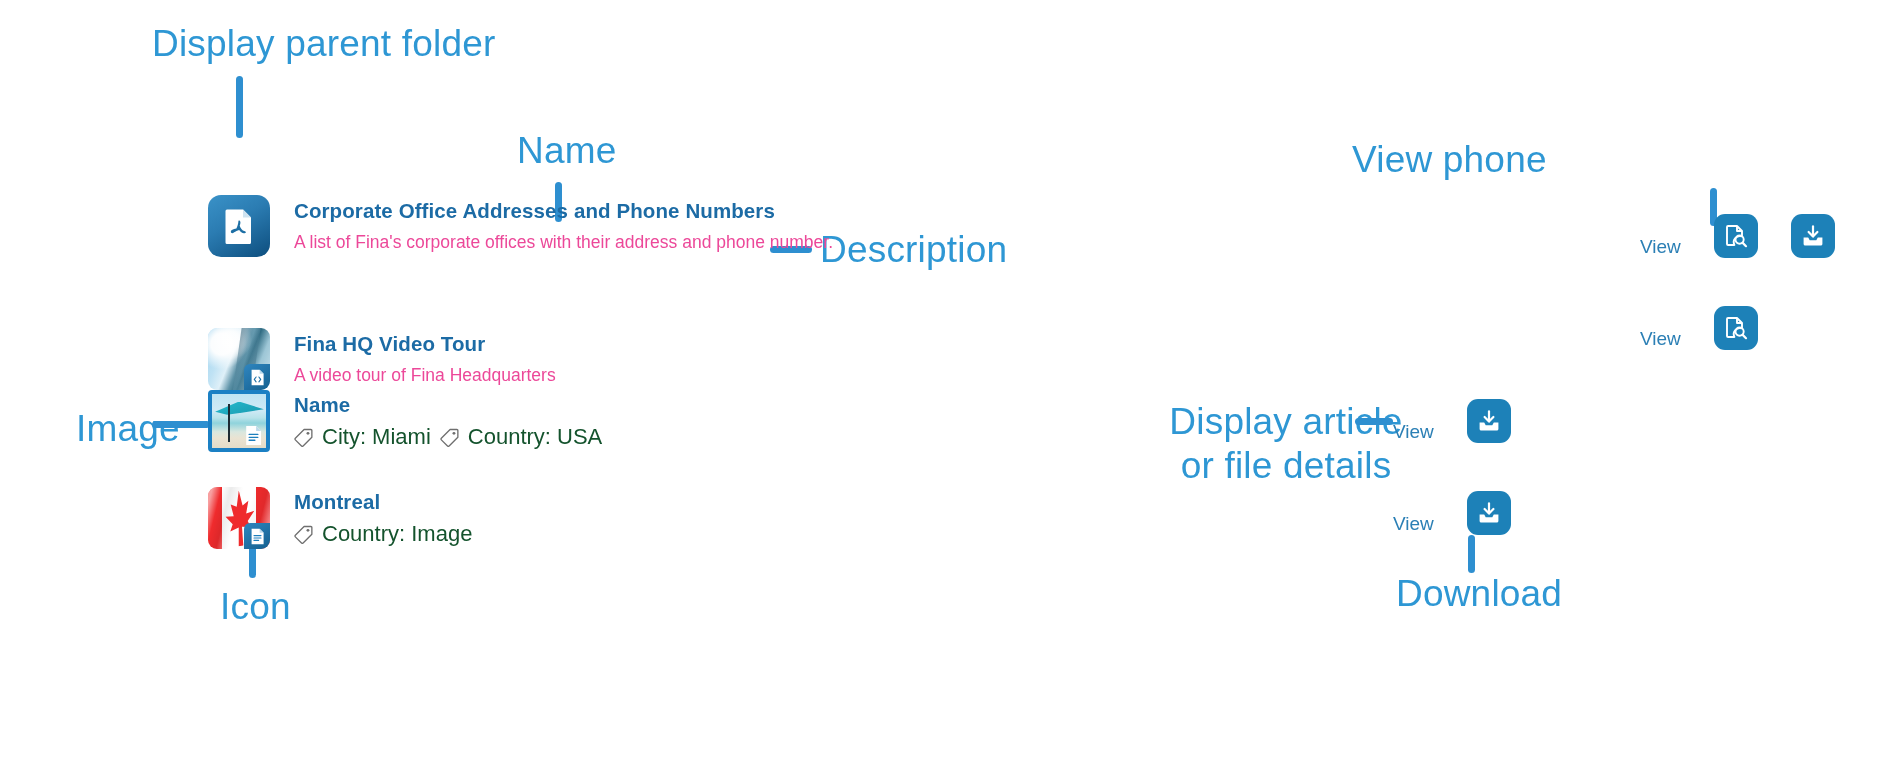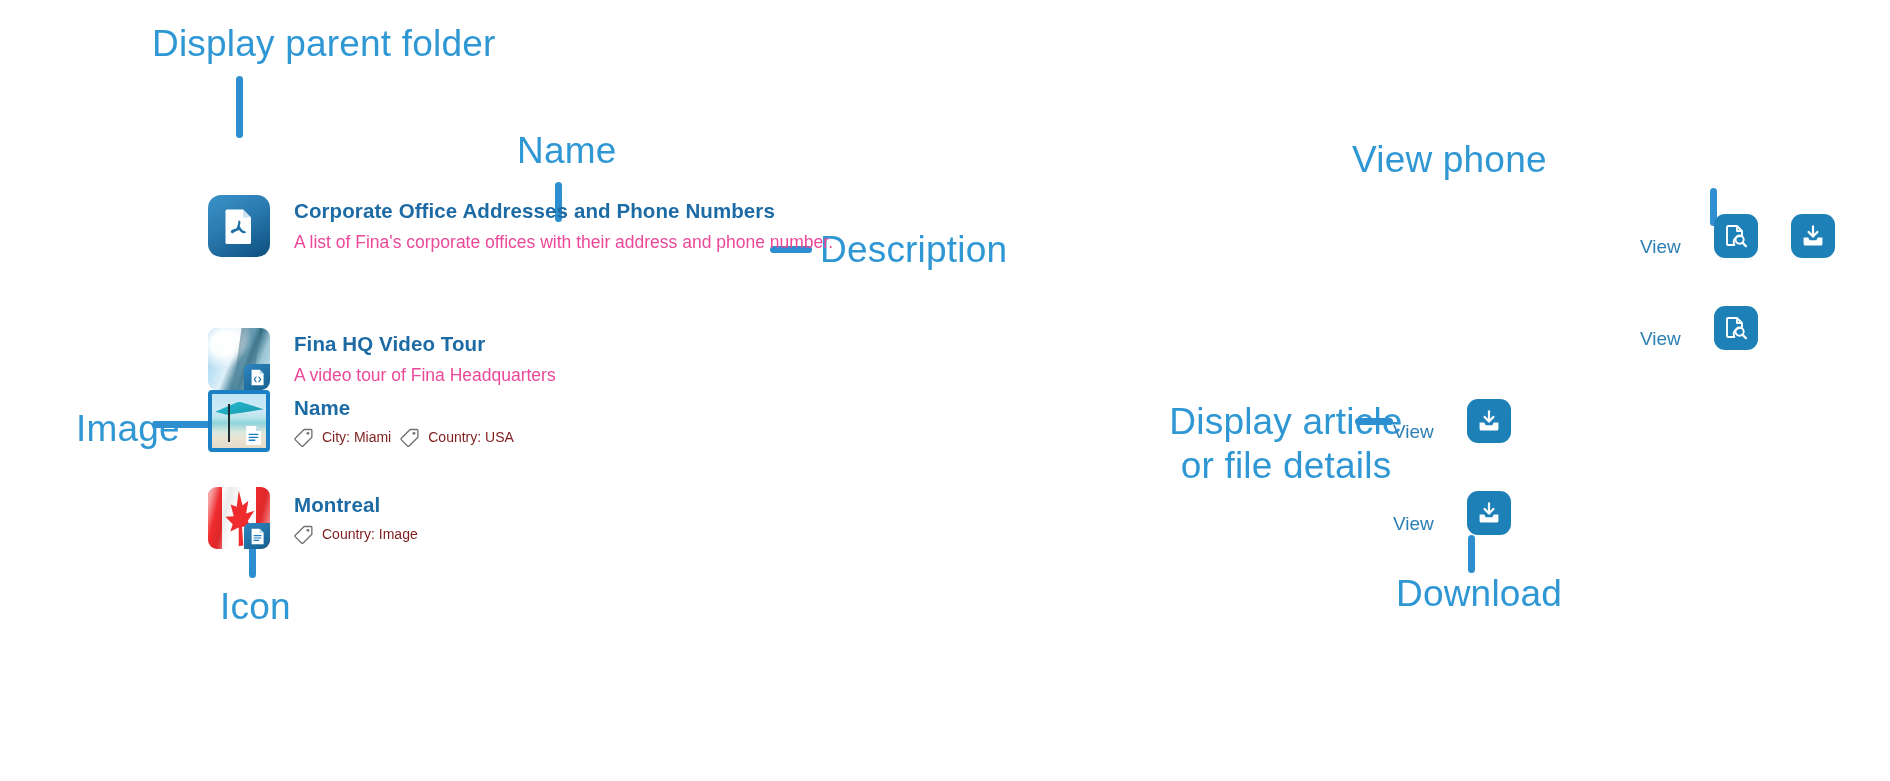--- a/index.html
+++ b/index.html
@@ -138,22 +138,22 @@
   .title.small { font-size: 19px; }
   .desc {
     color: #ec4899;
     font-size: 17.5px;
     margin-top: 7px;
     line-height: 1.3;
   }
   .tags {
     display: flex; align-items: center;
     margin-top: 7px;
-    color: #7f1d1d;
-    font-size: 14px;
+    color: #14532d;
+    font-size: 22px;
     gap: 9px;
   }
   .tag { display: flex; align-items: center; gap: 9px; }
   .tag svg { display:block; flex: 0 0 auto; }
 
   
   .actions {
     position: absolute;
     display: flex;
     align-items: flex-end;

